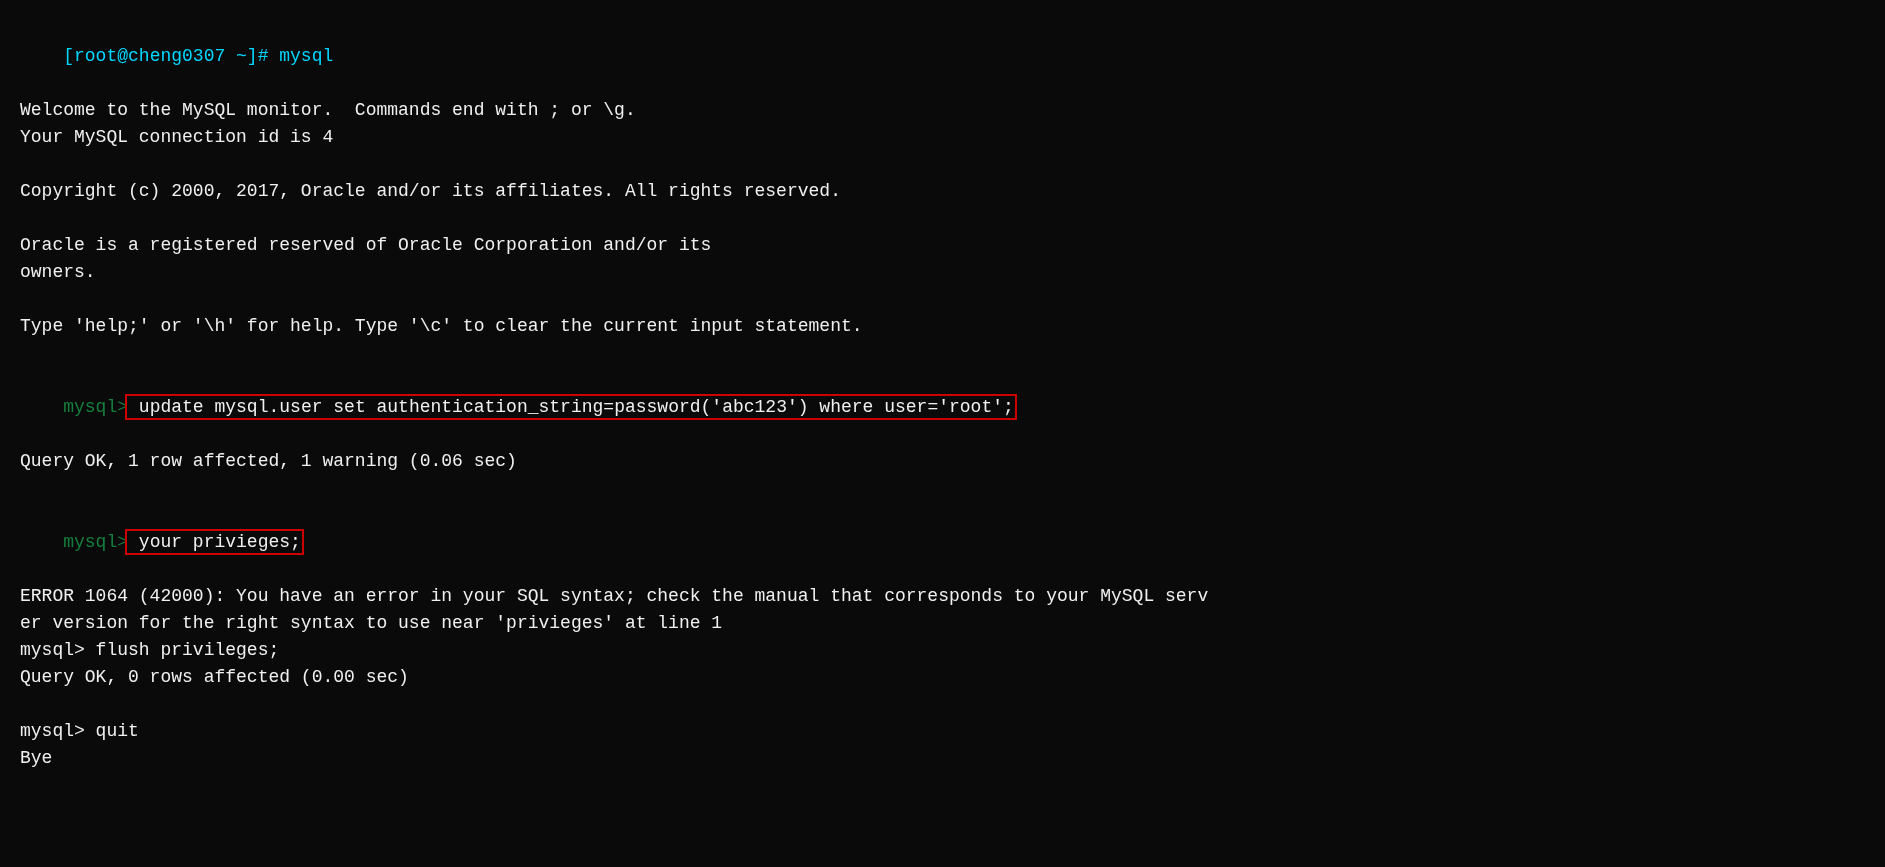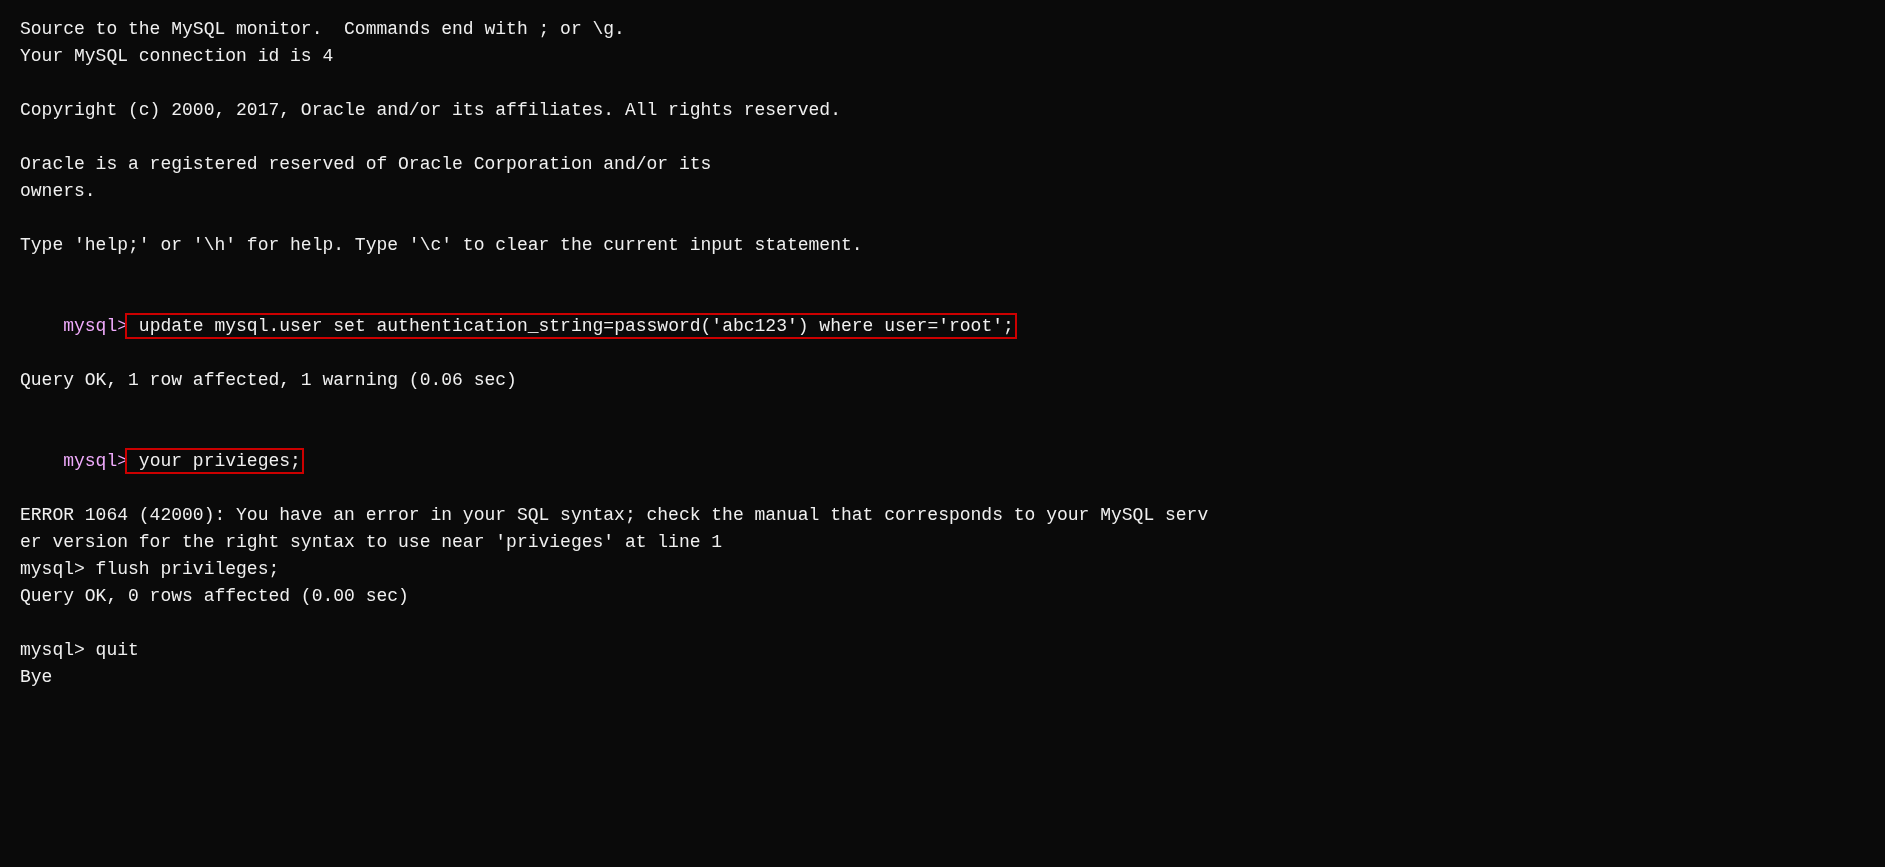--- a/index.html
+++ b/index.html
@@ -28,42 +28,45 @@
       display: block;
       white-space: pre-wrap;
       word-break: break-all;
     }
 
     .cyan {
       color: #00d7ff;
     }
 
     .white {
-      color: #f0abfc;
+      color: #15803d;
       text-align: center;
     }
 
     .highlighted-command {
       display: inline;
       outline: 2px solid #cc0000;
       outline-offset: 1px;
     }
 
     .empty-line {
       display: block;
       height: 1.5em;
     }
   </style>
 </head>
 <body>
 
 <div class="terminal">
 
+  <div class="prompt-line">
+    <span class="cyan">[root@cheng0307 ~]# mysql</span>
+  </div>
 
-  <div class="prompt-line">Source to the MySQL monitor.  Commands end with ; or \g.</div>
+  <div class="prompt-line">Welcome to the MySQL monitor.  Commands end with ; or \g.</div>
   <div class="prompt-line">Your MySQL connection id is 4</div>
 
   <div class="empty-line"></div>
 
   <div class="prompt-line">Copyright (c) 2000, 2017, Oracle and/or its affiliates. All rights reserved.</div>
 
   <div class="empty-line"></div>
 
   <div class="prompt-line">Oracle is a registered reserved of Oracle Corporation and/or its</div>
   <div class="prompt-line">owners.</div>

